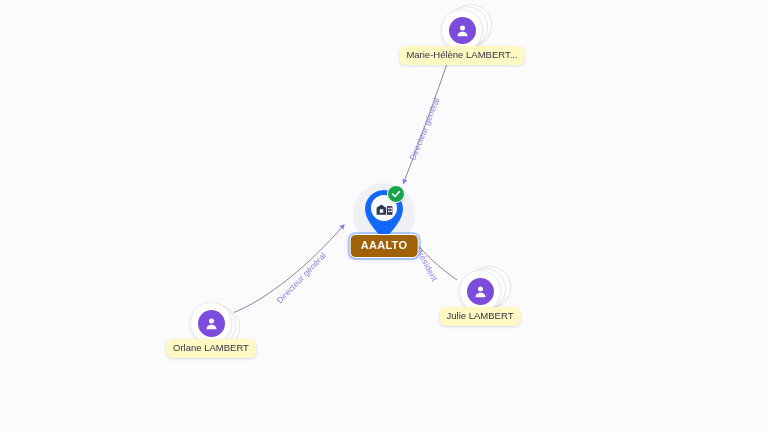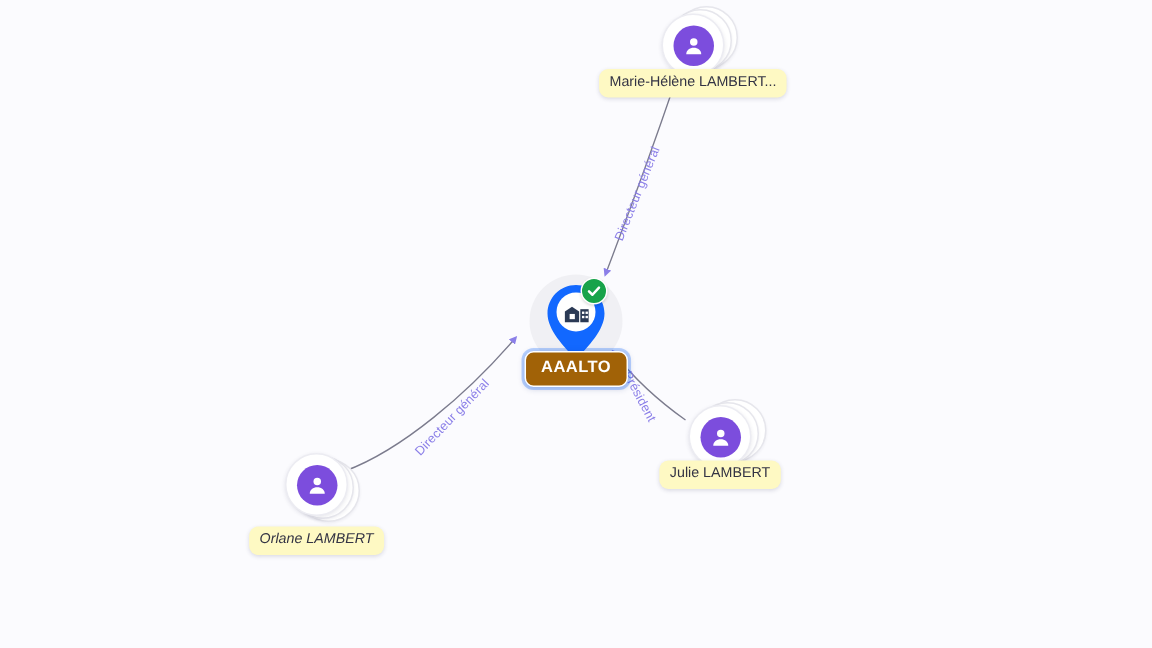--- a/index.html
+++ b/index.html
@@ -227,21 +227,21 @@
       <div class="avatar-main">
         <div class="avatar-disc">
           <svg width="15" height="15" viewBox="0 0 24 24" fill="#ffffff">
             <circle cx="12" cy="8" r="4"></circle>
             <path d="M4 21c0-4.4 3.6-7 8-7s8 2.6 8 7z"></path>
           </svg>
         </div>
       </div>
     </div>
   </div>
-  <div class="person-label" style="left:211px; top:351px;font-style:italic;">Orlane LAMBERT</div>
+  <div class="person-label" style="left:211px; top:339px;">Orlane LAMBERT</div>
 
   <div id="company-node" style="left:384px; top:213px;">
     <div class="company-halo"></div>
     <div class="pin">
       <svg width="44" height="56" viewBox="0 0 44 56" xmlns="http://www.w3.org/2000/svg">
         <path d="M22 3 C11.5 3 3 11.5 3 22 C3 33 14 44 22 53 C30 44 41 33 41 22 C41 11.5 32.5 3 22 3 Z" fill="#1268ff"></path>
         <circle cx="22" cy="21" r="13" fill="#ffffff"></circle>
       </svg>
       <div class="pin-icon">
         <svg width="19" height="19" viewBox="0 0 24 24" fill="#2b3a55">

